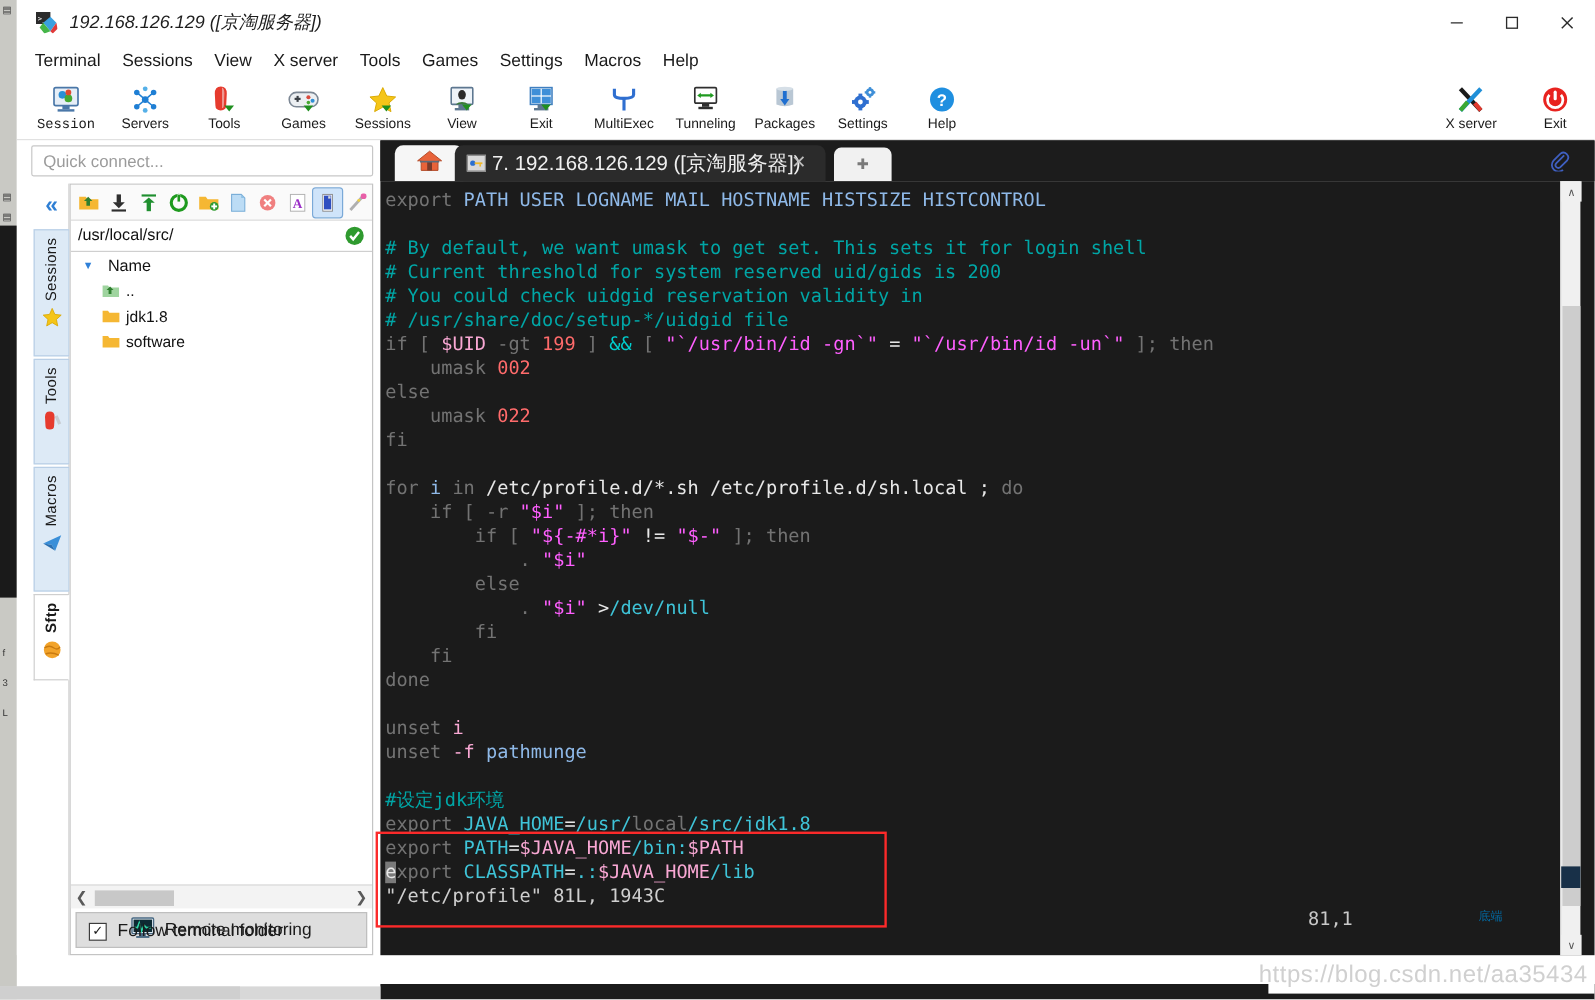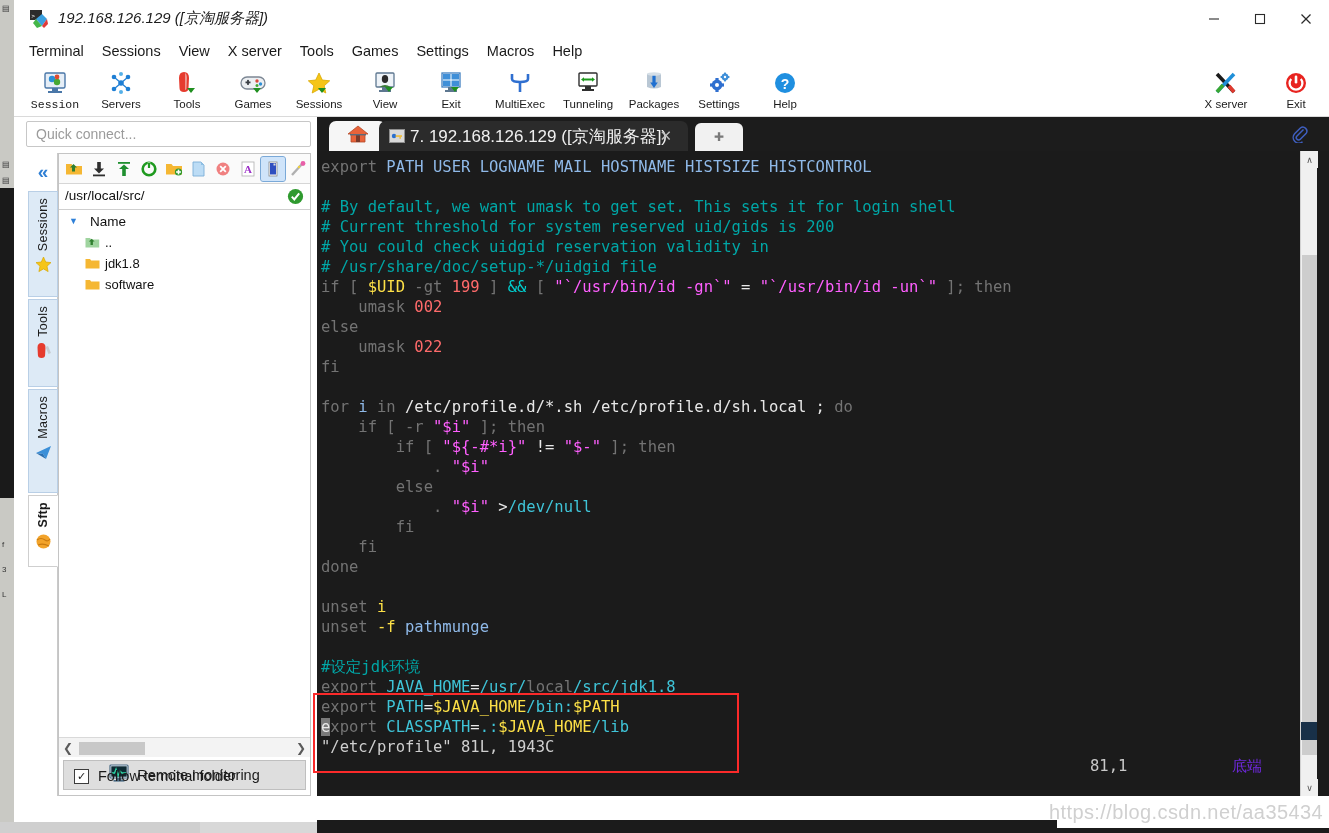--- a/index.html
+++ b/index.html
@@ -220,39 +220,39 @@
     white-space: pre;
     color: #d8d8d8;
   }
   .term-inner .ln { height:20px; padding-left:2px; }
   
   .c-kw   { color:#737373; }            
   .c-id   { color:#8fb9e8; }            
   .c-cmt  { color:#00a6a6; }            
   .c-num  { color:#ff6b6b; }            
   .c-str  { color:#ff5fff; }            
-  .c-var  { color:#fde047; }
+  .c-var  { color:#f9a8d4; }
   .c-op   { color:#00cdcd; }            
   .c-pth  { color:#3fc4d8; }            
   .c-wht  { color:#e8e8e8; }
   .c-gry  { color:#cfcfcf; }
   .cursor { background:#7a7a7a; color:#e8e8e8; }
 
   .redbox {
     position:absolute; left:313px; top:693px; width:426px; height:80px;
     border:2px solid #fb2a2a; pointer-events:none;
   }
   .statusline {
     position:absolute; left:1090px; top:757px;
     font-family:"DejaVu Sans Mono","Liberation Mono",monospace;
     font-size:15.5px; color:#c9c9c9;
   }
   .statusline2 {
     position:absolute; left:1232px; top:757px;
-    font-size:15px; color:#6d28d9;
+    font-size:10px; color:#0369a1;
   }
 
   
   .tscroll {
     position:absolute; left:1300px; top:151px; width:17px; height:645px;
     background:#f0f0f0; border-left:1px solid #d2d2d2;
   }
   .tscroll .ts-up, .tscroll .ts-dn {
     position:absolute; left:0; width:17px; height:17px;
     display:flex; align-items:center; justify-content:center; color:#555; font-size:9px;

